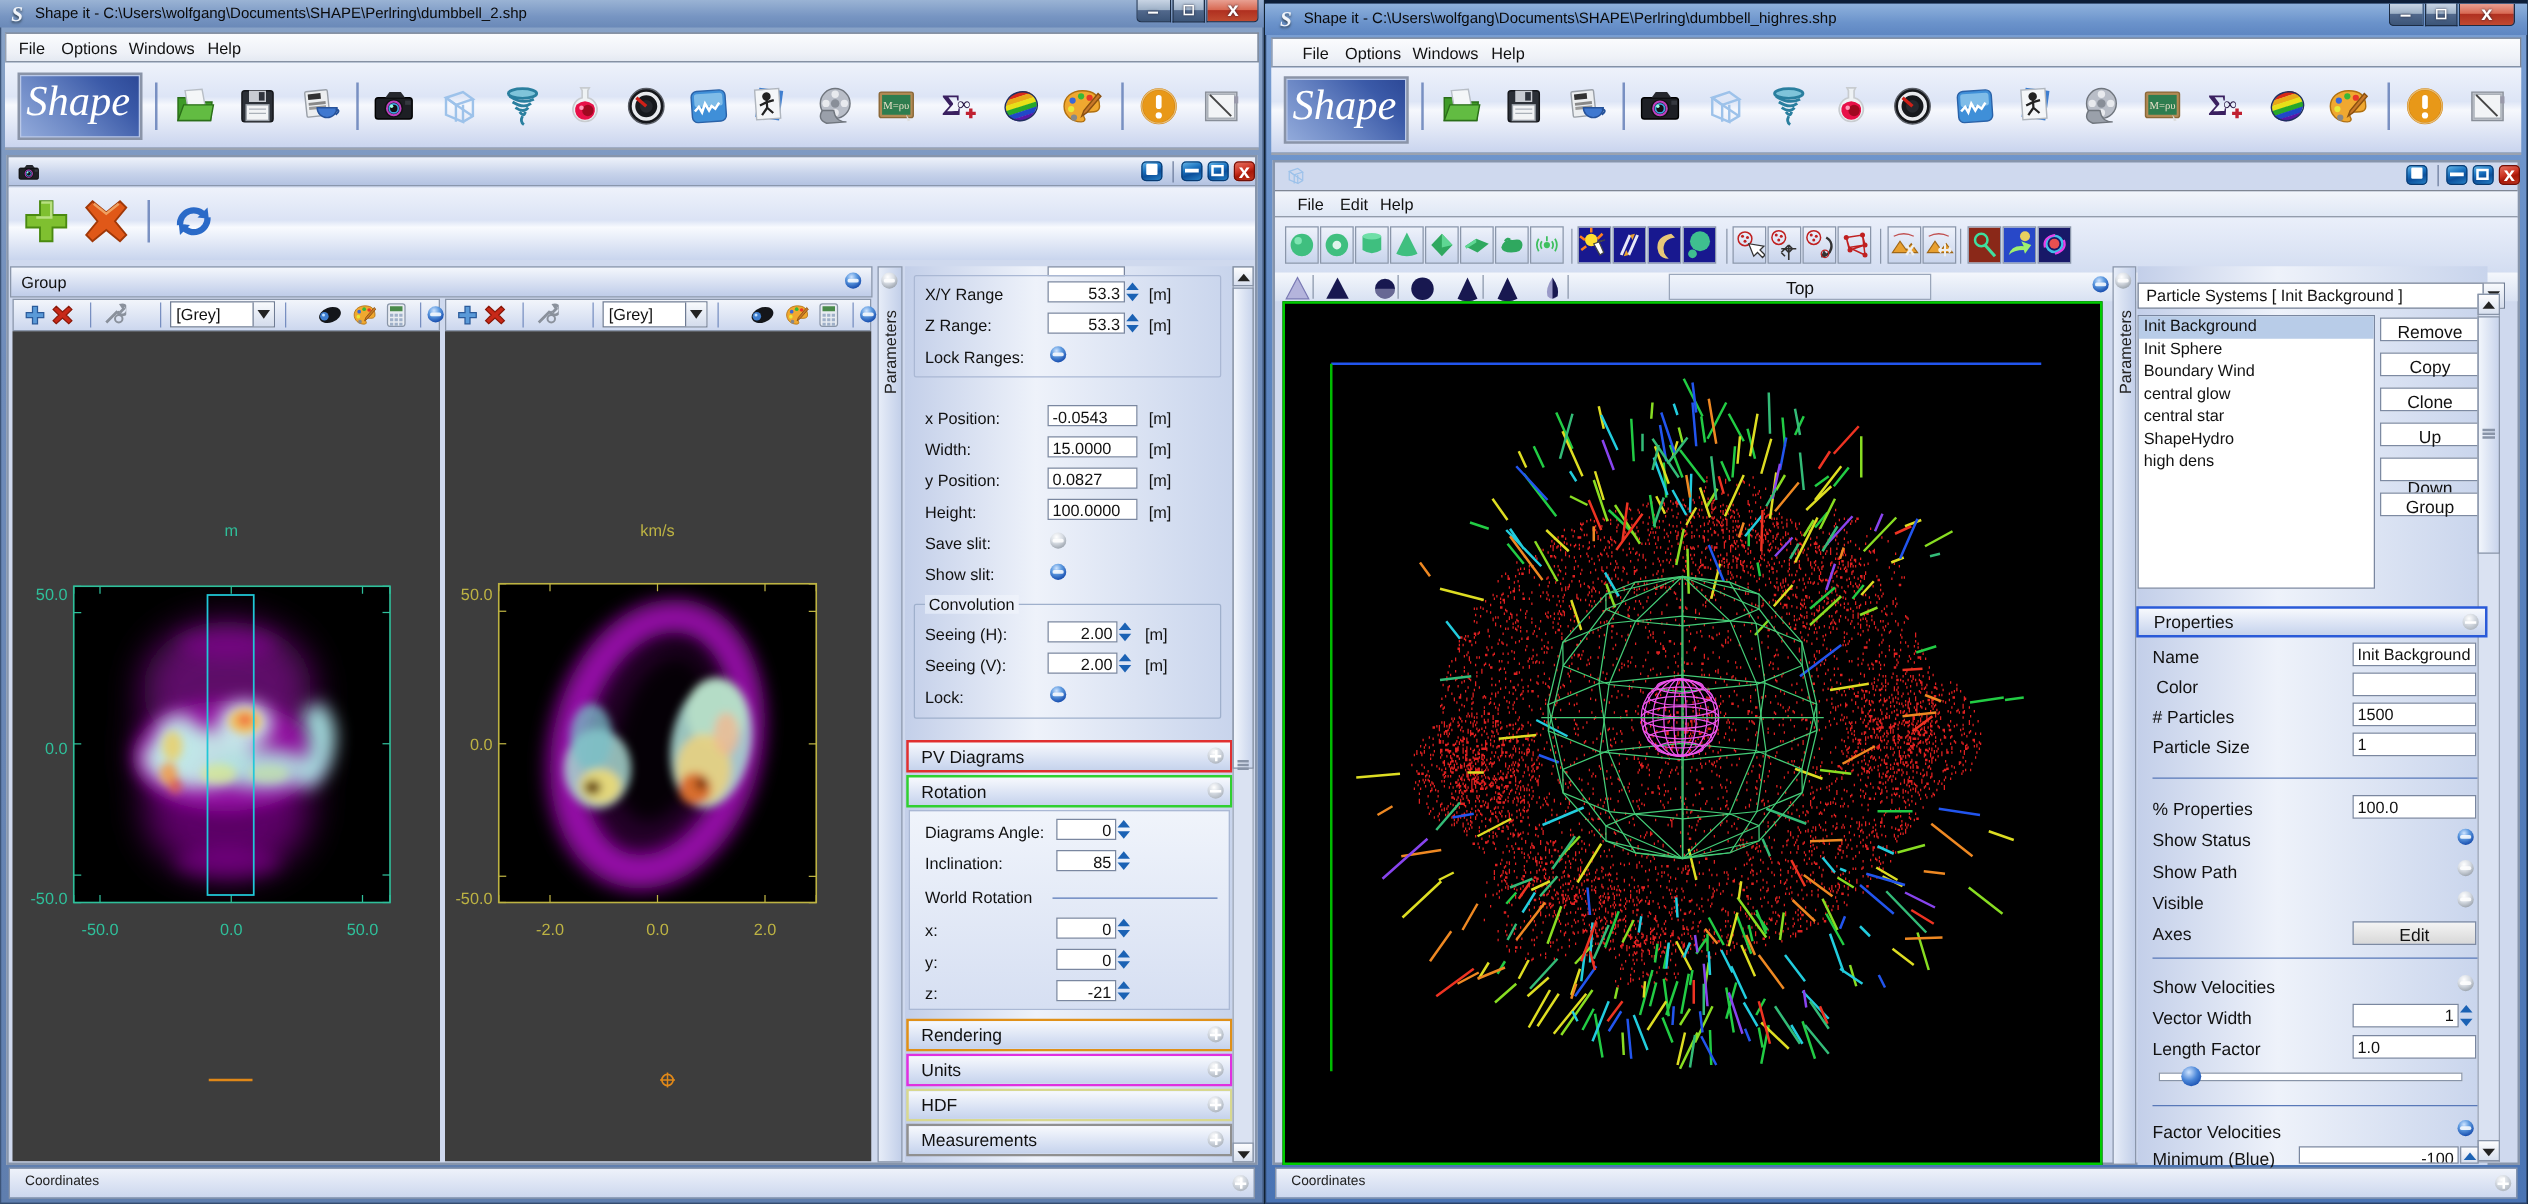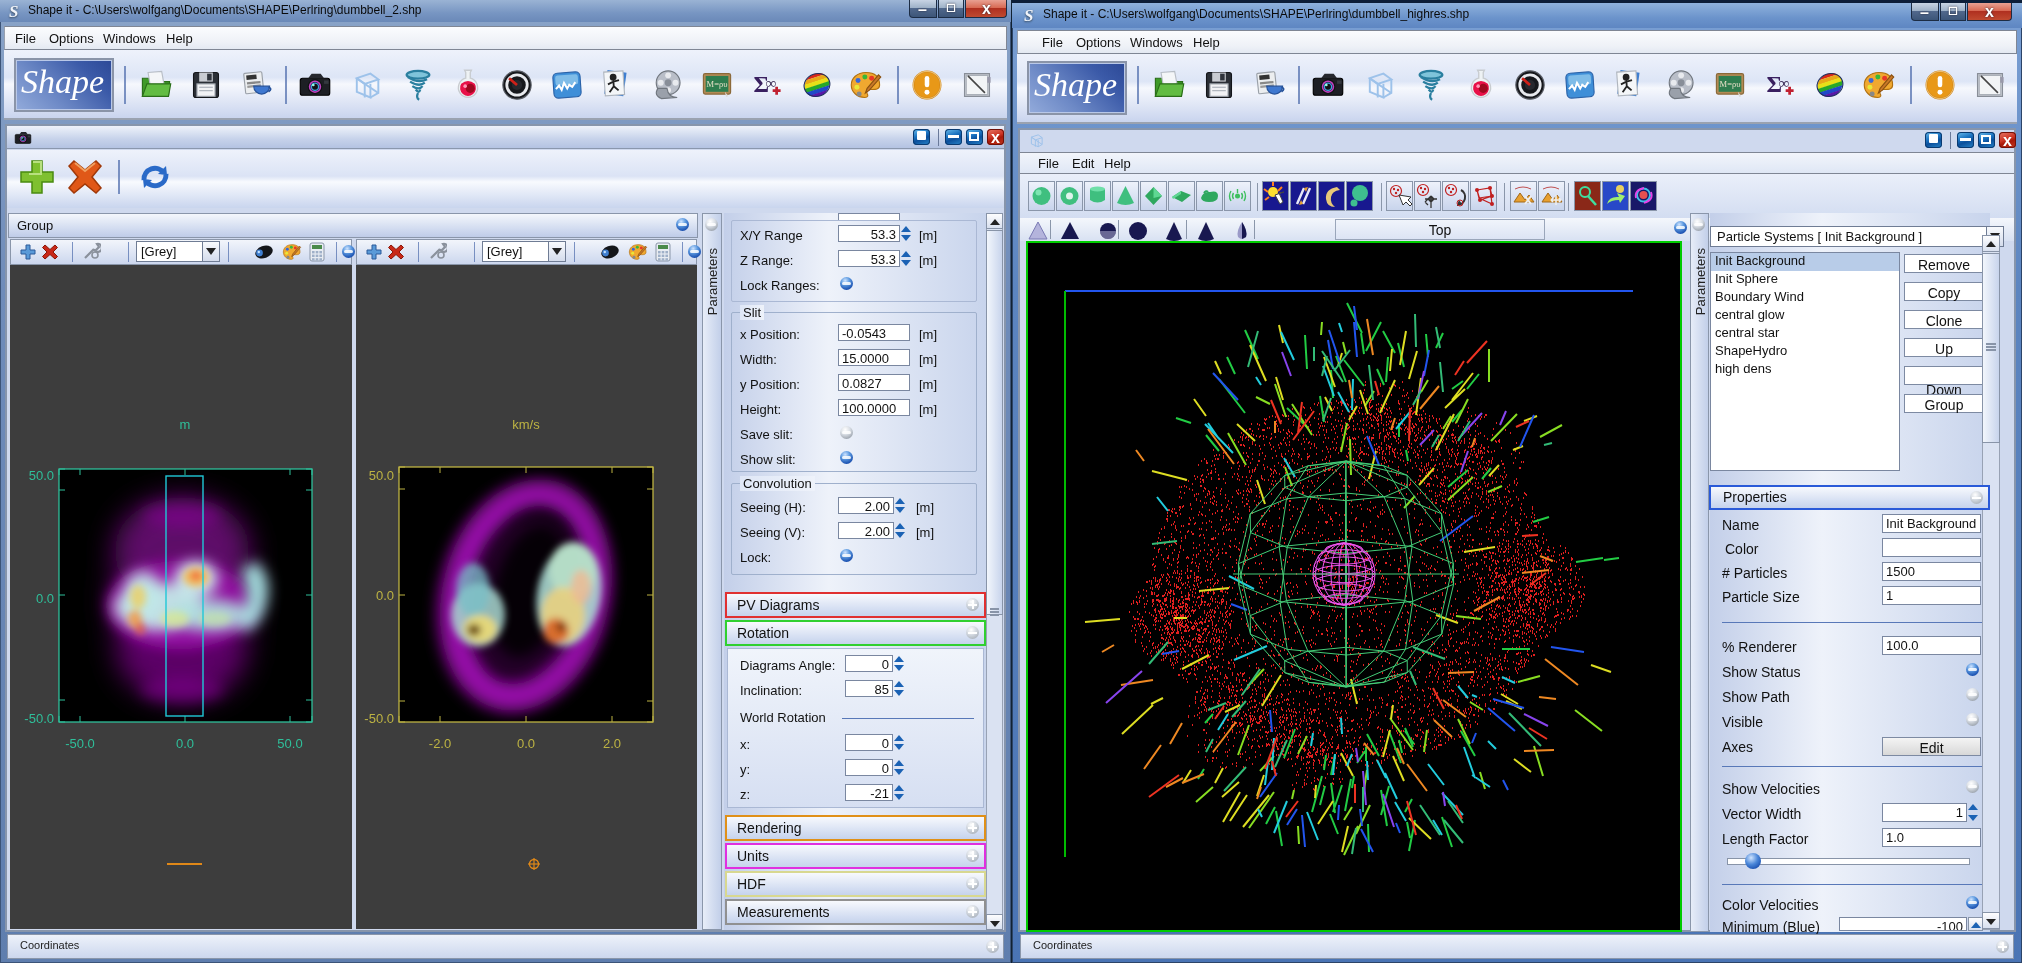--- a/index.html
+++ b/index.html
@@ -526,23 +526,20 @@
       <div class="lbl" style="left:919px;top:228px">[m]</div>
       <div class="lbl" style="left:740px;top:253px">Z Range:</div>
       <div class="fld r" style="left:838px;top:250px;width:62px;height:17px">53.3</div>
       <div class="spin" style="left:901px;top:250px;height:17px">
         <i class="up"></i>
         <i class="dn"></i>
       </div>
       <div class="lbl" style="left:919px;top:253px">[m]</div>
       <div class="lbl" style="left:740px;top:278px">Lock Ranges:</div>
       <div class="sph blue" style="left:840px;top:277px;width:13px;height:13px"></div>
-      <div class="grpbox" style="left:731px;top:312px;width:246px;height:160px">
-        <div class="lab" style="background:linear-gradient(90deg,#dfe7f6,#eef2fa)">Slit</div>
-      </div>
       <div class="lbl" style="left:740px;top:327px">x Position:</div>
       <div class="fld" style="left:838px;top:324px;width:72px;height:17px">-0.0543</div>
       <div class="lbl" style="left:919px;top:327px">[m]</div>
       <div class="lbl" style="left:740px;top:352px">Width:</div>
       <div class="fld" style="left:838px;top:349px;width:72px;height:17px">15.0000</div>
       <div class="lbl" style="left:919px;top:352px">[m]</div>
       <div class="lbl" style="left:740px;top:377px">y Position:</div>
       <div class="fld" style="left:838px;top:374px;width:72px;height:17px">0.0827</div>
       <div class="lbl" style="left:919px;top:377px">[m]</div>
       <div class="lbl" style="left:740px;top:402px">Height:</div>
@@ -1107,21 +1104,21 @@
       </div>
       <div class="lbl14" style="left:710px;top:517px">Name</div>
       <div class="fld" style="left:870px;top:514px;width:99px;height:19px">Init Background</div>
       <div class="lbl14" style="left:713px;top:541px">Color</div>
       <div class="fld" style="left:870px;top:538px;width:99px;height:19px"></div>
       <div class="lbl14" style="left:710px;top:565px"># Particles</div>
       <div class="fld" style="left:870px;top:562px;width:99px;height:19px">1500</div>
       <div class="lbl14" style="left:710px;top:589px">Particle Size</div>
       <div class="fld" style="left:870px;top:586px;width:99px;height:19px">1</div>
       <div class="abs" style="left:710px;top:622px;width:260px;height:1px;background:#5878b8"></div>
-      <div class="lbl14" style="left:710px;top:639px">% Renderer</div>
+      <div class="lbl14" style="left:710px;top:639px">% Properties</div>
       <div class="fld" style="left:870px;top:636px;width:99px;height:19px">100.0</div>
       <div class="lbl14" style="left:710px;top:664px">Show Status</div>
       <div class="sph blue" style="left:954px;top:663px;width:13px;height:13px"></div>
       <div class="lbl14" style="left:710px;top:689px">Show Path</div>
       <div class="sph gray" style="left:954px;top:688px;width:13px;height:13px"></div>
       <div class="lbl14" style="left:710px;top:714px">Visible</div>
       <div class="sph gray" style="left:954px;top:713px;width:13px;height:13px"></div>
       <div class="lbl14" style="left:710px;top:739px">Axes</div>
       <div class="btn gray" style="left:870px;top:737px;width:99px;height:19px;padding-top:2px">Edit</div>
       <div class="abs" style="left:710px;top:766px;width:260px;height:1px;background:#5878b8"></div>
@@ -1131,21 +1128,21 @@
       <div class="fld r" style="left:870px;top:803px;width:85px;height:19px">1</div>
       <div class="spin" style="left:956px;top:803px;height:19px">
         <i class="up"></i>
         <i class="dn"></i>
       </div>
       <div class="lbl14" style="left:710px;top:831px">Length Factor</div>
       <div class="fld" style="left:870px;top:828px;width:99px;height:19px">1.0</div>
       <div class="abs" style="left:715px;top:858px;width:243px;height:7px;background:#fff;border:1px solid #8894a8"></div>
       <div class="abs" style="left:733px;top:853px;width:16px;height:16px;border-radius:50%;background:radial-gradient(circle at 38% 30%,#cfe4ff,#4a86d8 45%,#1a50b0 80%);"></div>
       <div class="abs" style="left:710px;top:884px;width:260px;height:1px;background:#5878b8"></div>
-      <div class="lbl14" style="left:710px;top:897px">Color Velocities</div>
+      <div class="lbl14" style="left:710px;top:897px">Factor Velocities</div>
       <div class="sph blue" style="left:954px;top:896px;width:13px;height:13px"></div>
       <div class="lbl14" style="left:710px;top:919px">Minimum (Blue)</div>
       <div class="fld r" style="left:827px;top:917px;width:128px;height:14px">-100</div>
       <div class="abs" style="left:956px;top:917px;width:15px;height:14px;background:linear-gradient(#fdfdfe,#d8e0ef);border:1px solid #8894a8">
         <i class="tri" style="position:absolute;left:2px;top:4px;border-left:5px solid transparent;border-right:5px solid transparent;border-bottom:6px solid #1b62b4"></i>
       </div>
       <div class="statusbar" style="left:8px;top:934px;width:994px;height:25px">
         <span style="position:absolute;left:12px;top:4px">Coordinates</span>
       </div>
       <div class="hdr" style="left:8px;top:934px;width:994px;height:25px;background:none;border:none">

